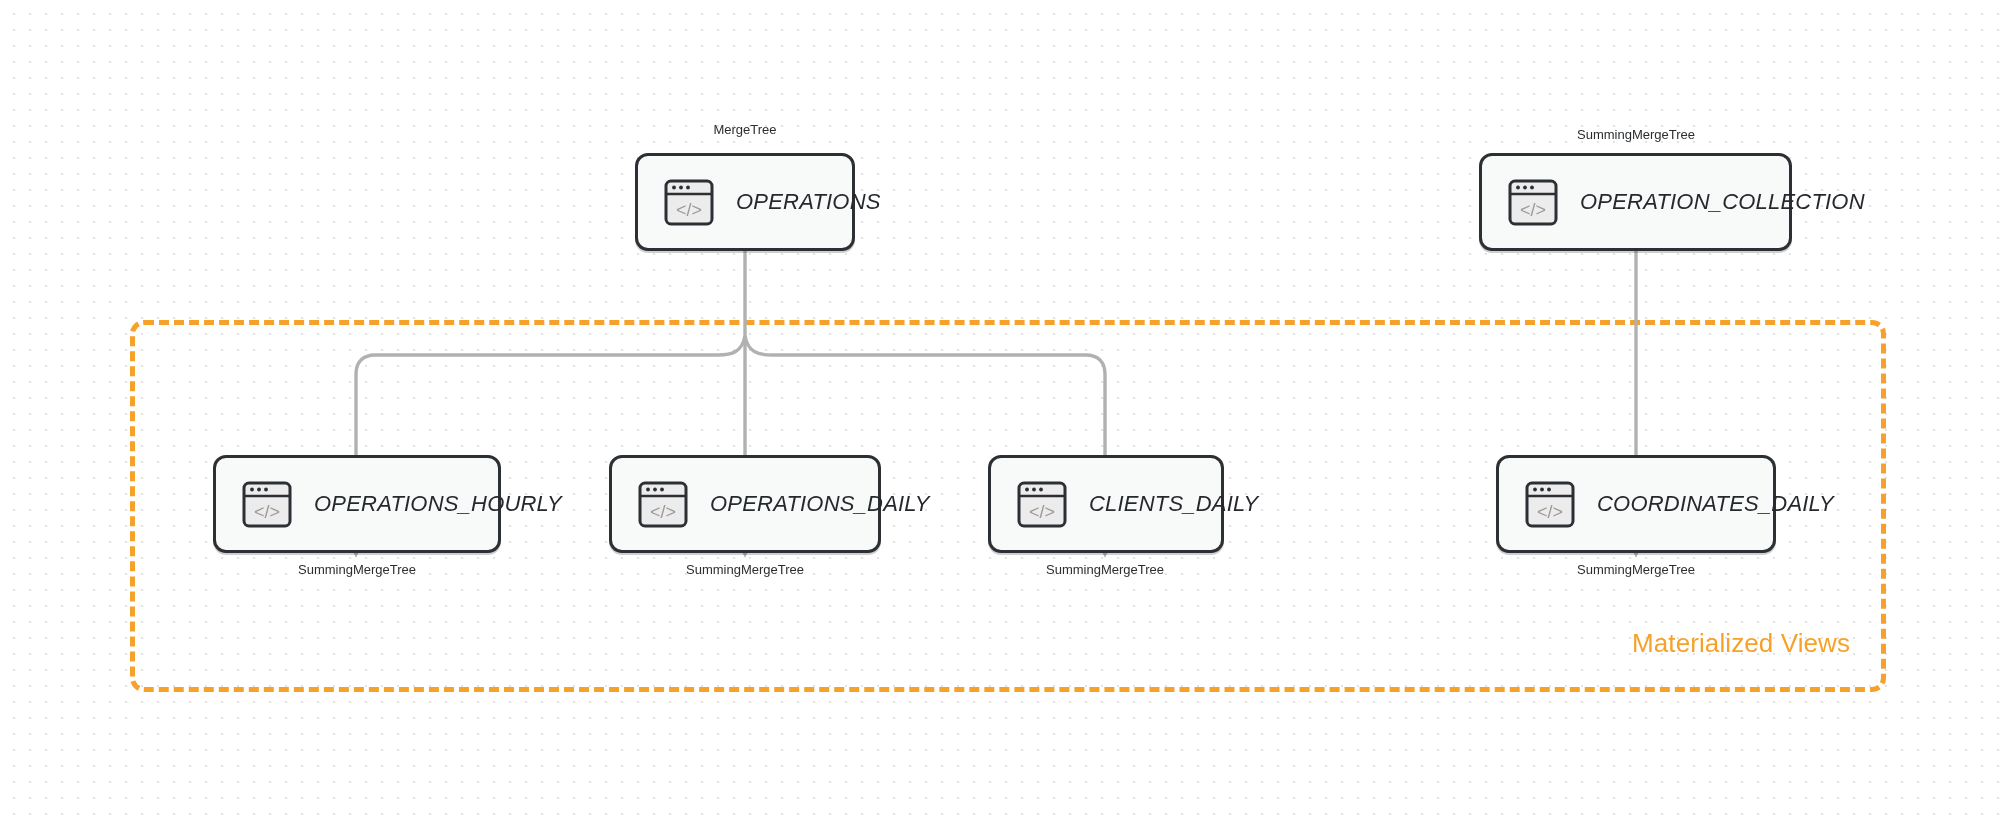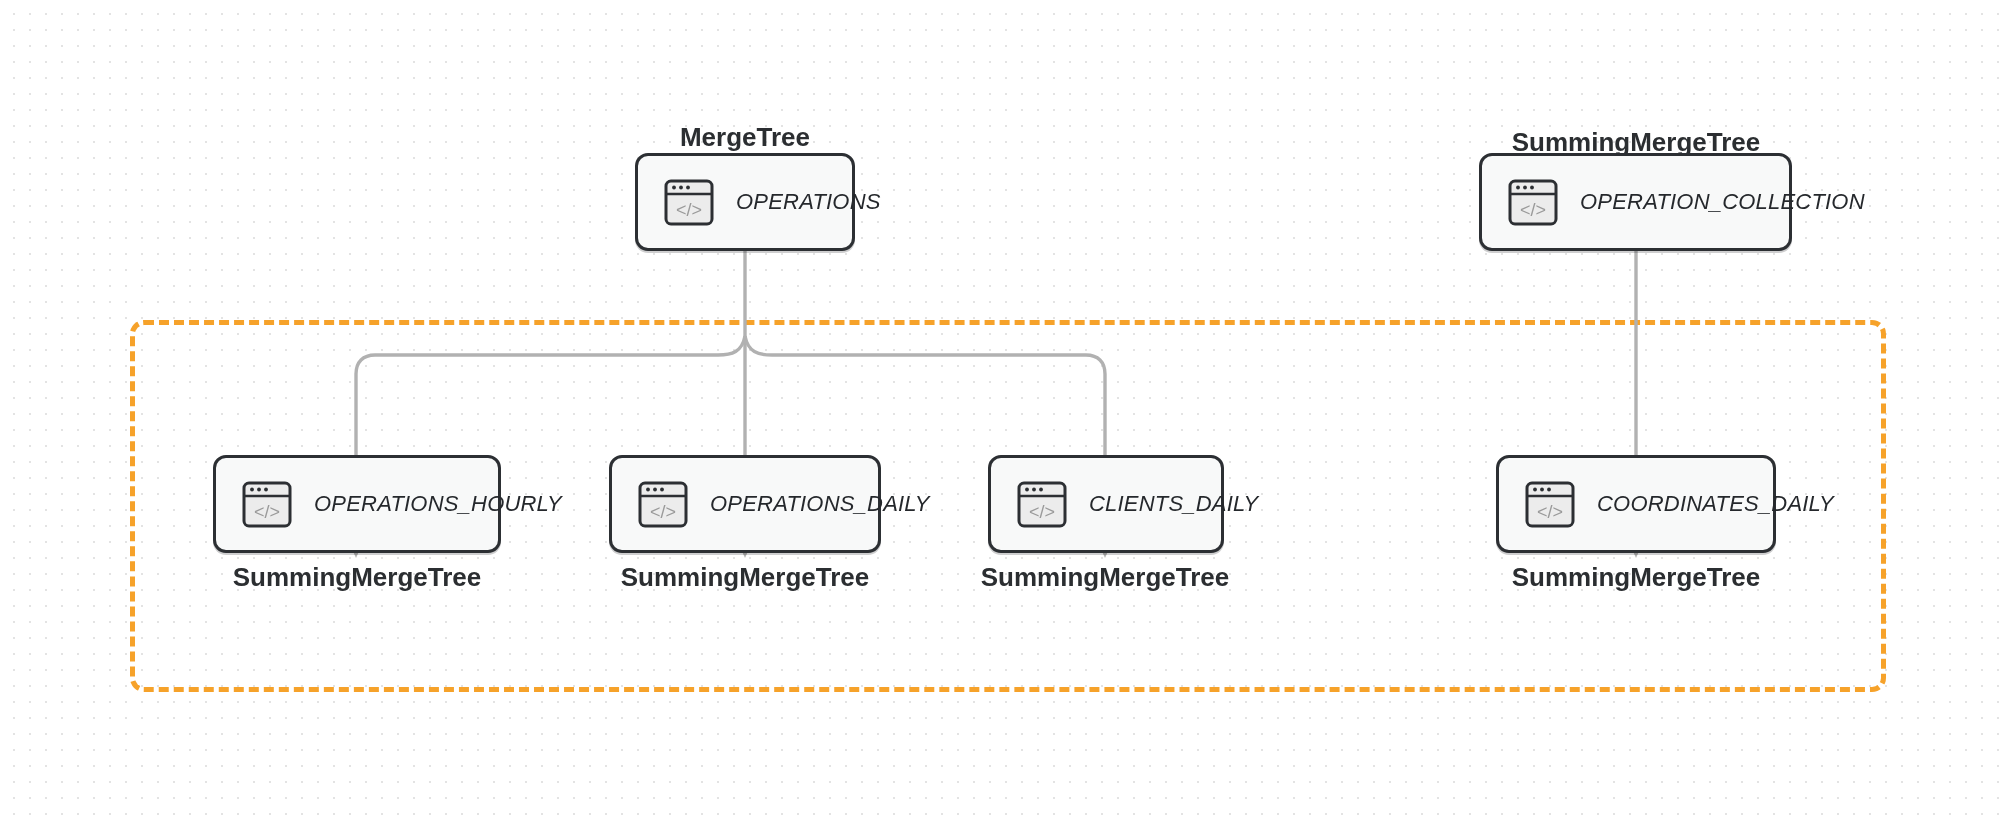--- a/index.html
+++ b/index.html
@@ -82,34 +82,34 @@
     font-size: 22px;
     color: #25282c;
     white-space: nowrap;
     letter-spacing: 0.2px;
   }
 
   
   .caption {
     position: absolute;
     font-family: "Liberation Sans", sans-serif;
-    font-size: 26px;
+    font-size: 13px;
     color: #2b2e31;
     white-space: nowrap;
     text-align: center;
     transform: translateX(-50%);
-    font-weight: bold;
   }
 </style>
 </head>
 <body>
 
 <div id="canvas">
 
   <div class="group-box" style="left:130px; top:320px; width:1756px; height:372px;"></div>
+  <div class="group-label" style="left:1632px; top:628px;">Materialized Views</div>
 
   <svg id="edges" viewBox="0 0 2000 818" xmlns="http://www.w3.org/2000/svg">
 
     <path class="edge-path" d="M745,251 L745,543"></path>
     <polygon class="edge-head" points="736,538 754,538 745,558"></polygon>
 
     <path class="edge-path" d="M745,336 C742,352 732,355 718,355 L375,355 C363,355 356,362 356,374 L356,543"></path>
     <polygon class="edge-head" points="347,538 365,538 356,558"></polygon>
 
     <path class="edge-path" d="M745,336 C748,352 758,355 772,355 L1086,355 C1098,355 1105,362 1105,374 L1105,543"></path>

